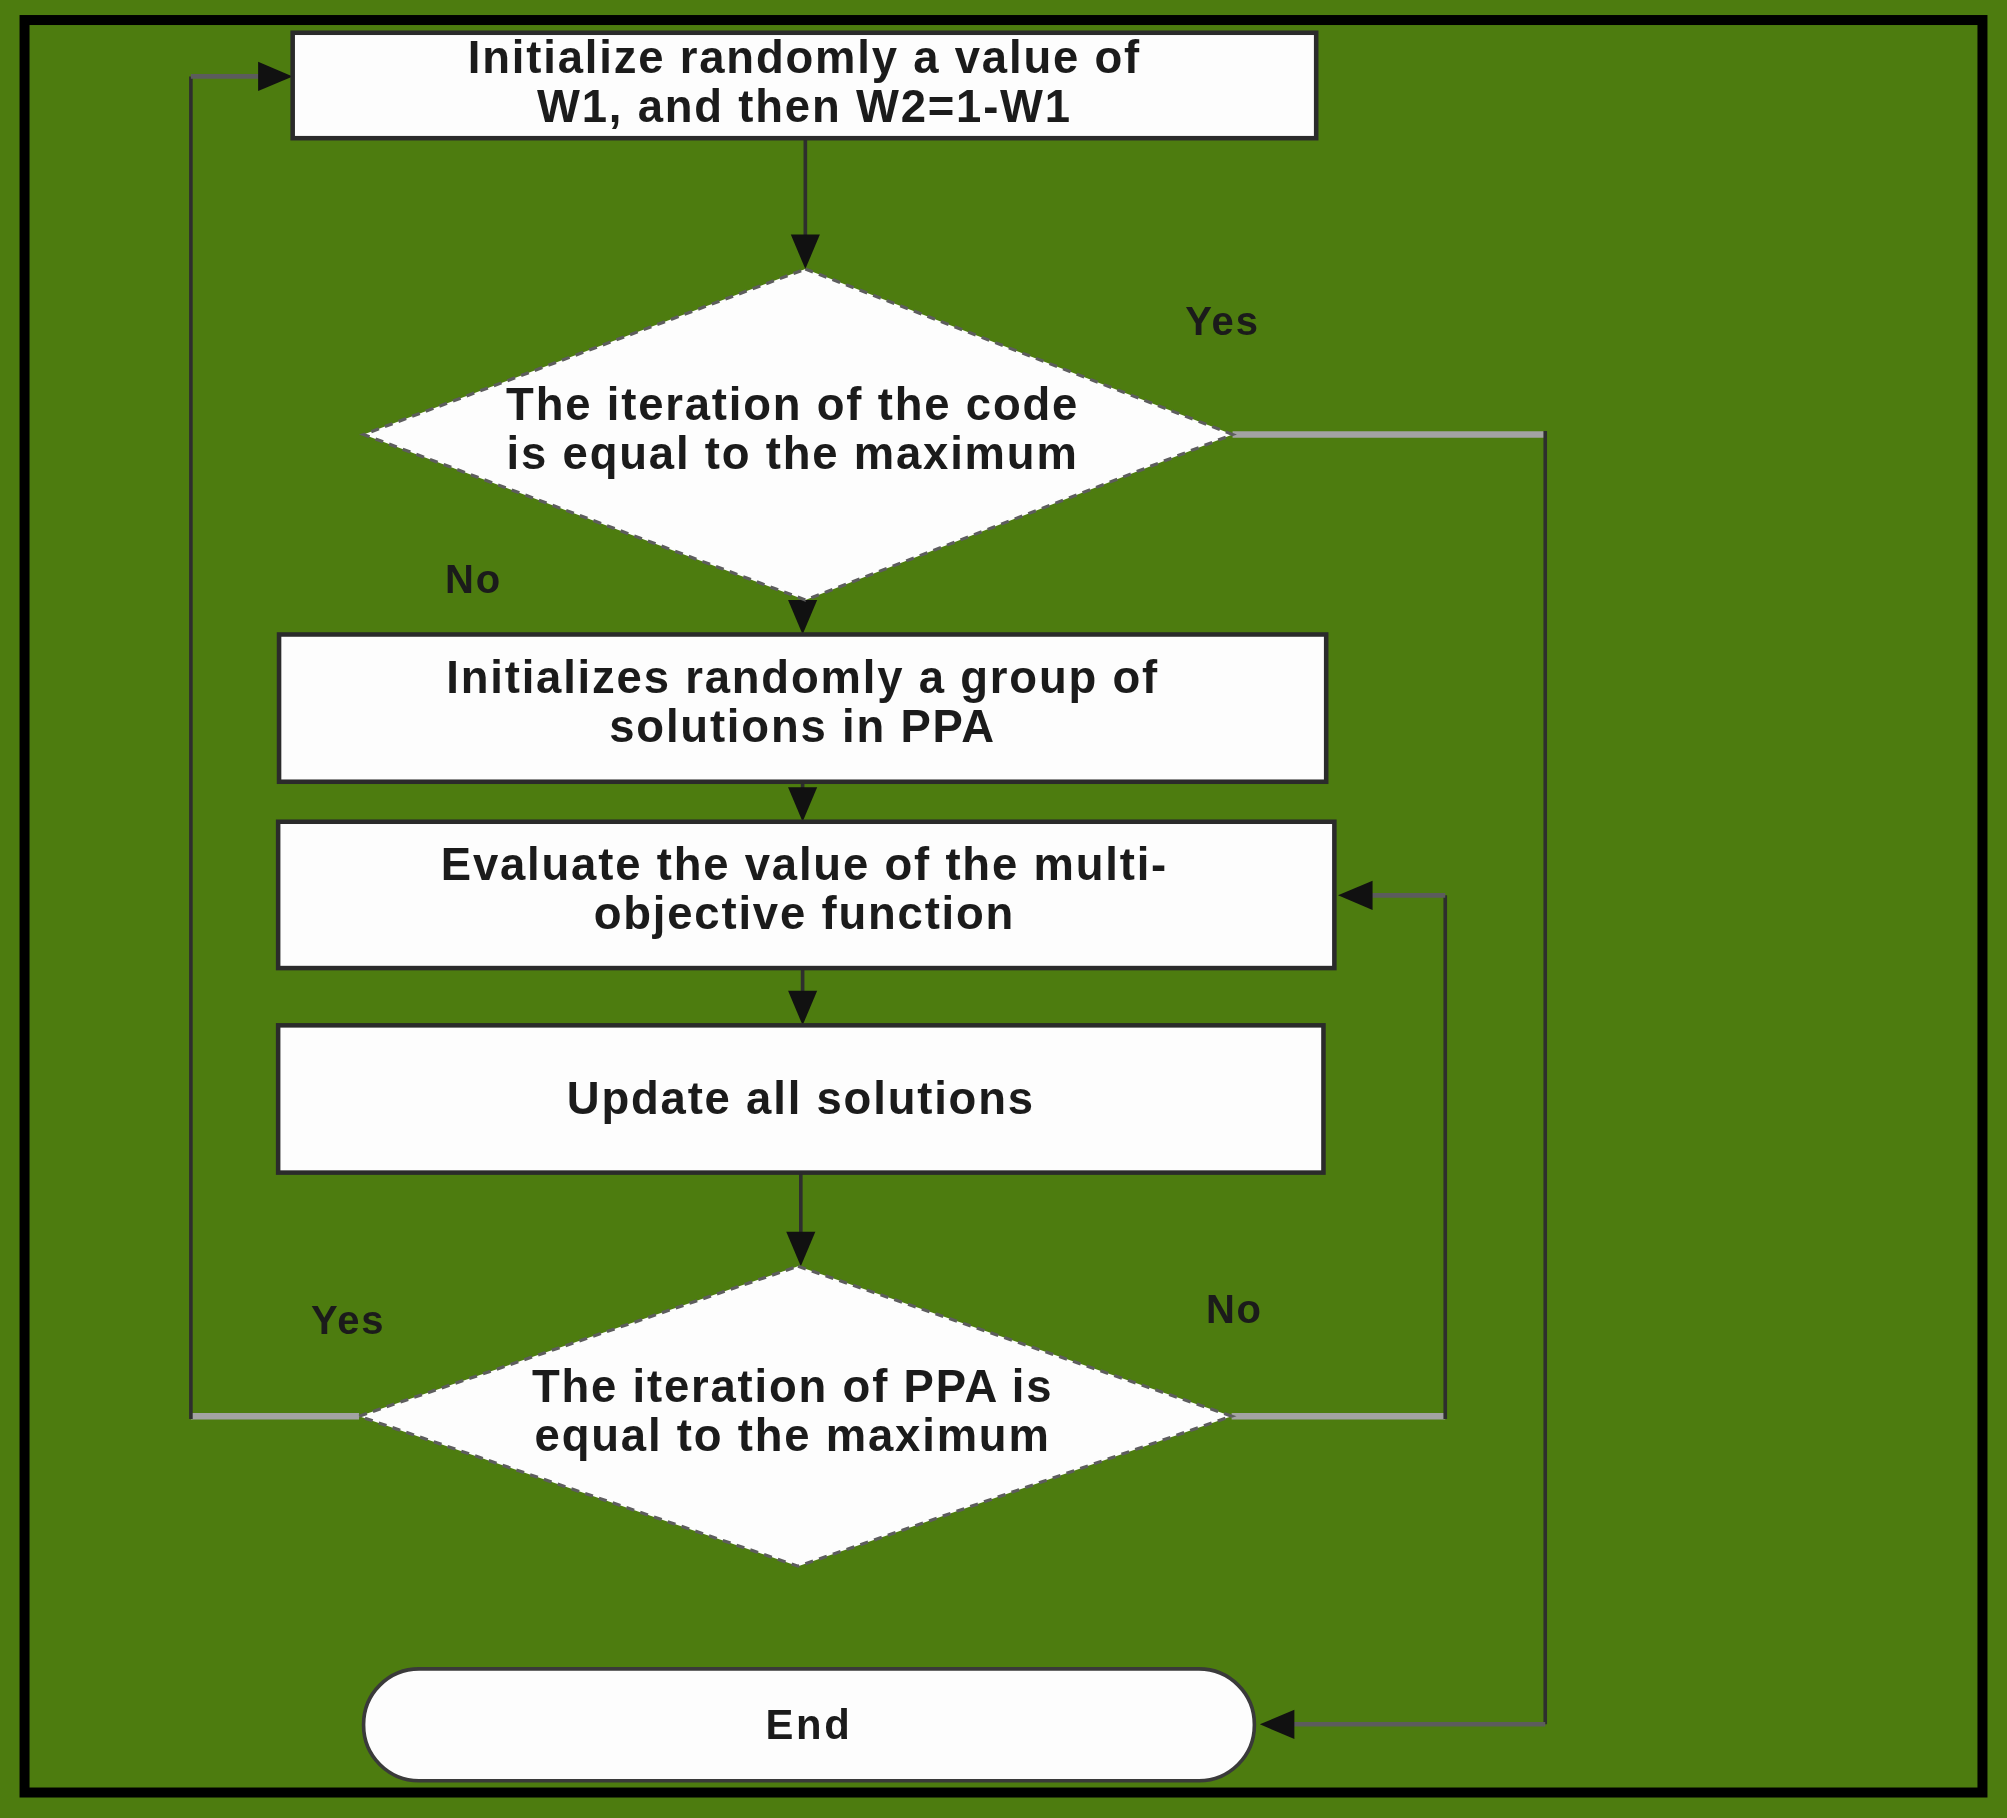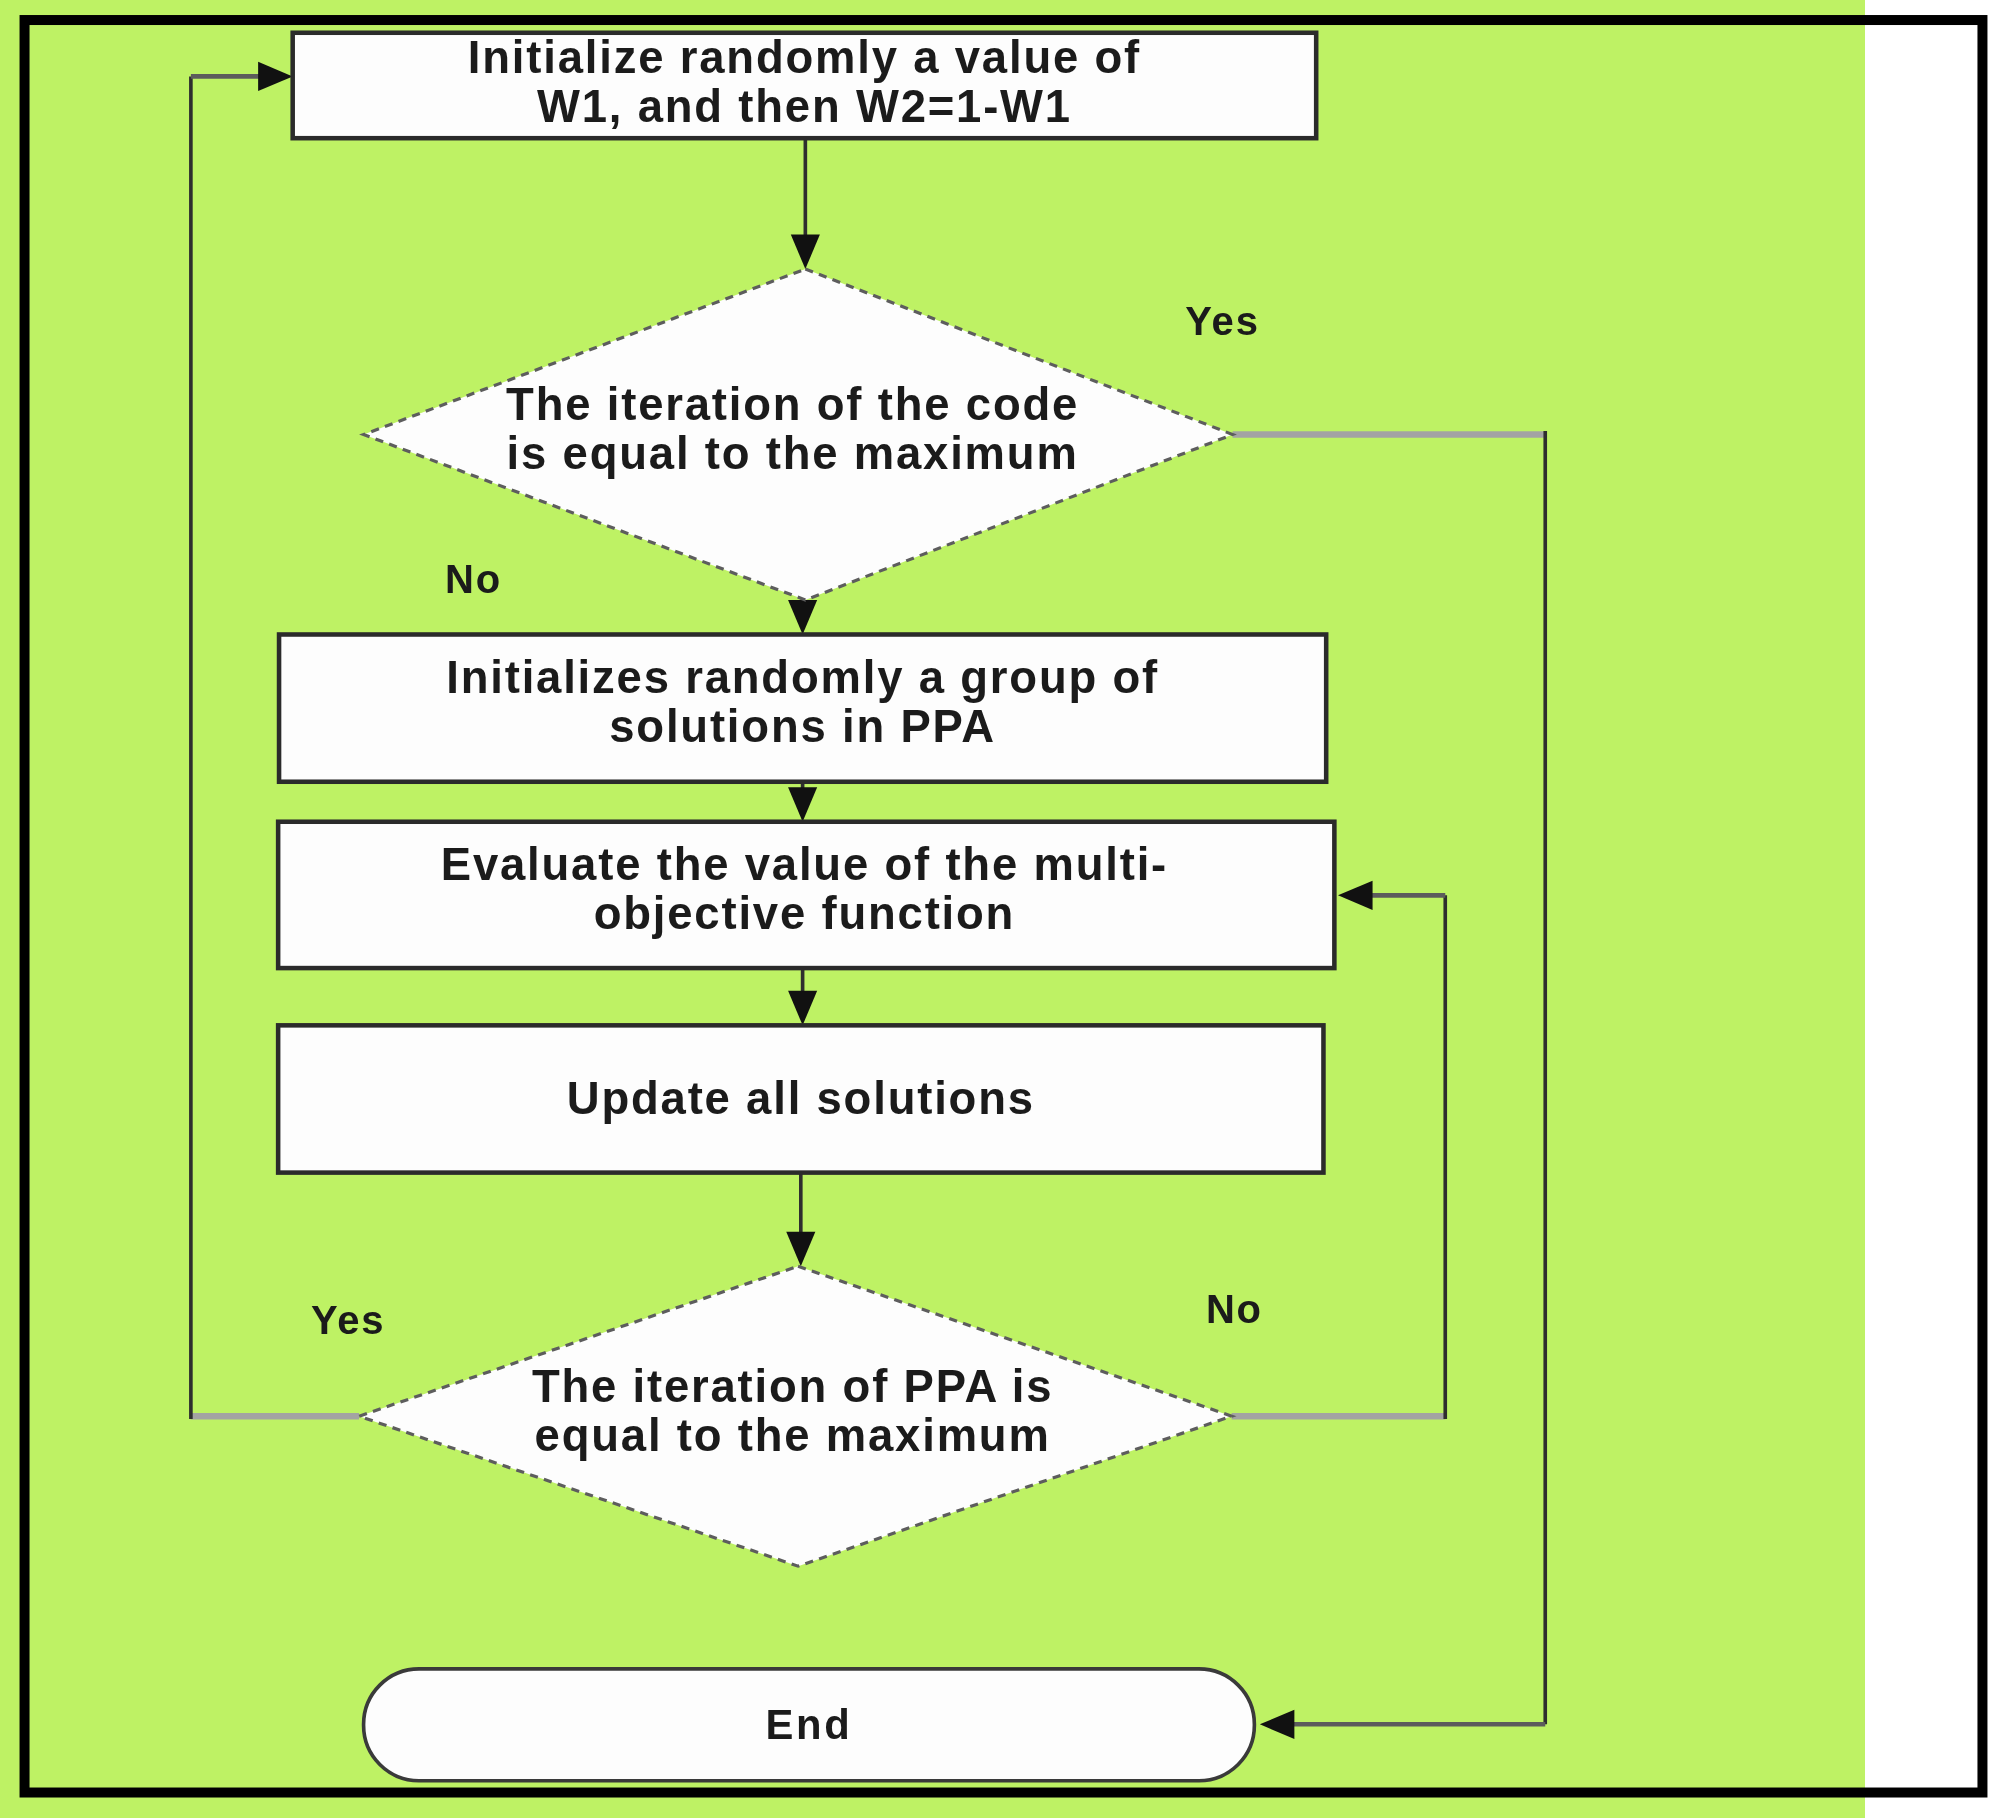--- a/index.html
+++ b/index.html
@@ -2,23 +2,23 @@
 <html style="font-size:14.5px"><head>
 <meta charset="utf-8">
 <style>
   html, body {
     margin: 0;
     padding: 0;
     background: #ffffff;
   }
   .stage {
     position: relative;
-    width: 1865px;
+    width: 2007px;
     height: 1818px;
-    background: #bef264;
+    background: #4d7c0f;
     font-family: "Liberation Sans", "DejaVu Sans", sans-serif;
   }
   svg { display: block; }
 
   .frame {
     fill: none;
     stroke: #000000;
     stroke-width: 11;
   }
   .shape {

